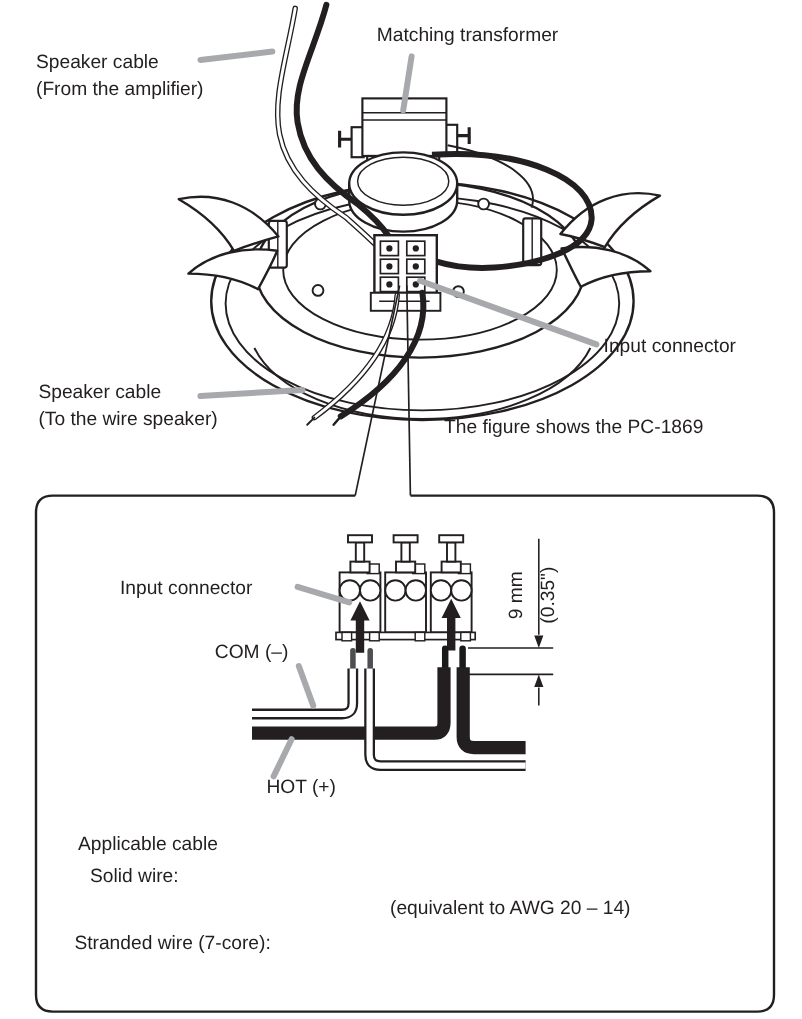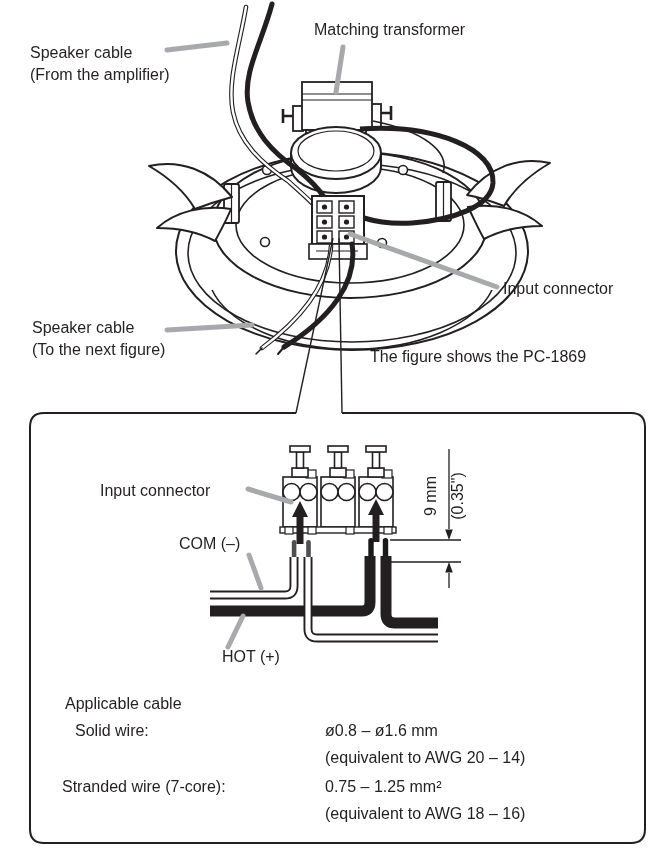--- a/index.html
+++ b/index.html
@@ -193,31 +193,28 @@
       <path d="M249,555 L261,588"></path>
       <path d="M243,616 L228,647"></path>
     </g>
   </svg>
 
   <div class="lbl" style="left:30px; top:42px">Speaker cable</div>
   <div class="lbl" style="left:314px; top:19px">Matching transformer</div>
   <div class="lbl" style="left:30px; top:64px">(From the amplifier)</div>
   <div class="lbl" style="left:503px; top:278px">Input connector</div>
   <div class="lbl" style="left:32px; top:317px">Speaker cable</div>
-  <div class="lbl" style="left:32px; top:339px">(To the next figure)</div>
+  <div class="lbl" style="left:32px; top:339px">(To the wire speaker)</div>
   <div class="lbl" style="left:370px; top:346px">The figure shows the PC-1869</div>
 
   <div class="lbl" style="left:100px; top:480px">Input connector</div>
   <div class="lbl" style="left:179px; top:533px">COM (–)</div>
   <div class="lbl" style="left:222px; top:646px">HOT (+)</div>
 
   <div class="lbl rot" style="left:431px; top:496px">9 mm</div>
   <div class="lbl rot" style="left:458px; top:496px">(0.35")</div>
 
   <div class="lbl" style="left:65px; top:693px">Applicable cable</div>
   <div class="lbl" style="left:75px; top:720px">Solid wire:</div>
-  <div class="lbl" style="left:325px; top:720px">ø0.8 – ø1.6 mm</div>
   <div class="lbl" style="left:325px; top:747px">(equivalent to AWG 20 – 14)</div>
   <div class="lbl" style="left:62px; top:776px">Stranded wire (7-core):</div>
-  <div class="lbl" style="left:325px; top:776px">0.75 – 1.25 mm²</div>
-  <div class="lbl" style="left:325px; top:803px">(equivalent to AWG 18 – 16)</div>
 
 </div>
 
 </body></html>

